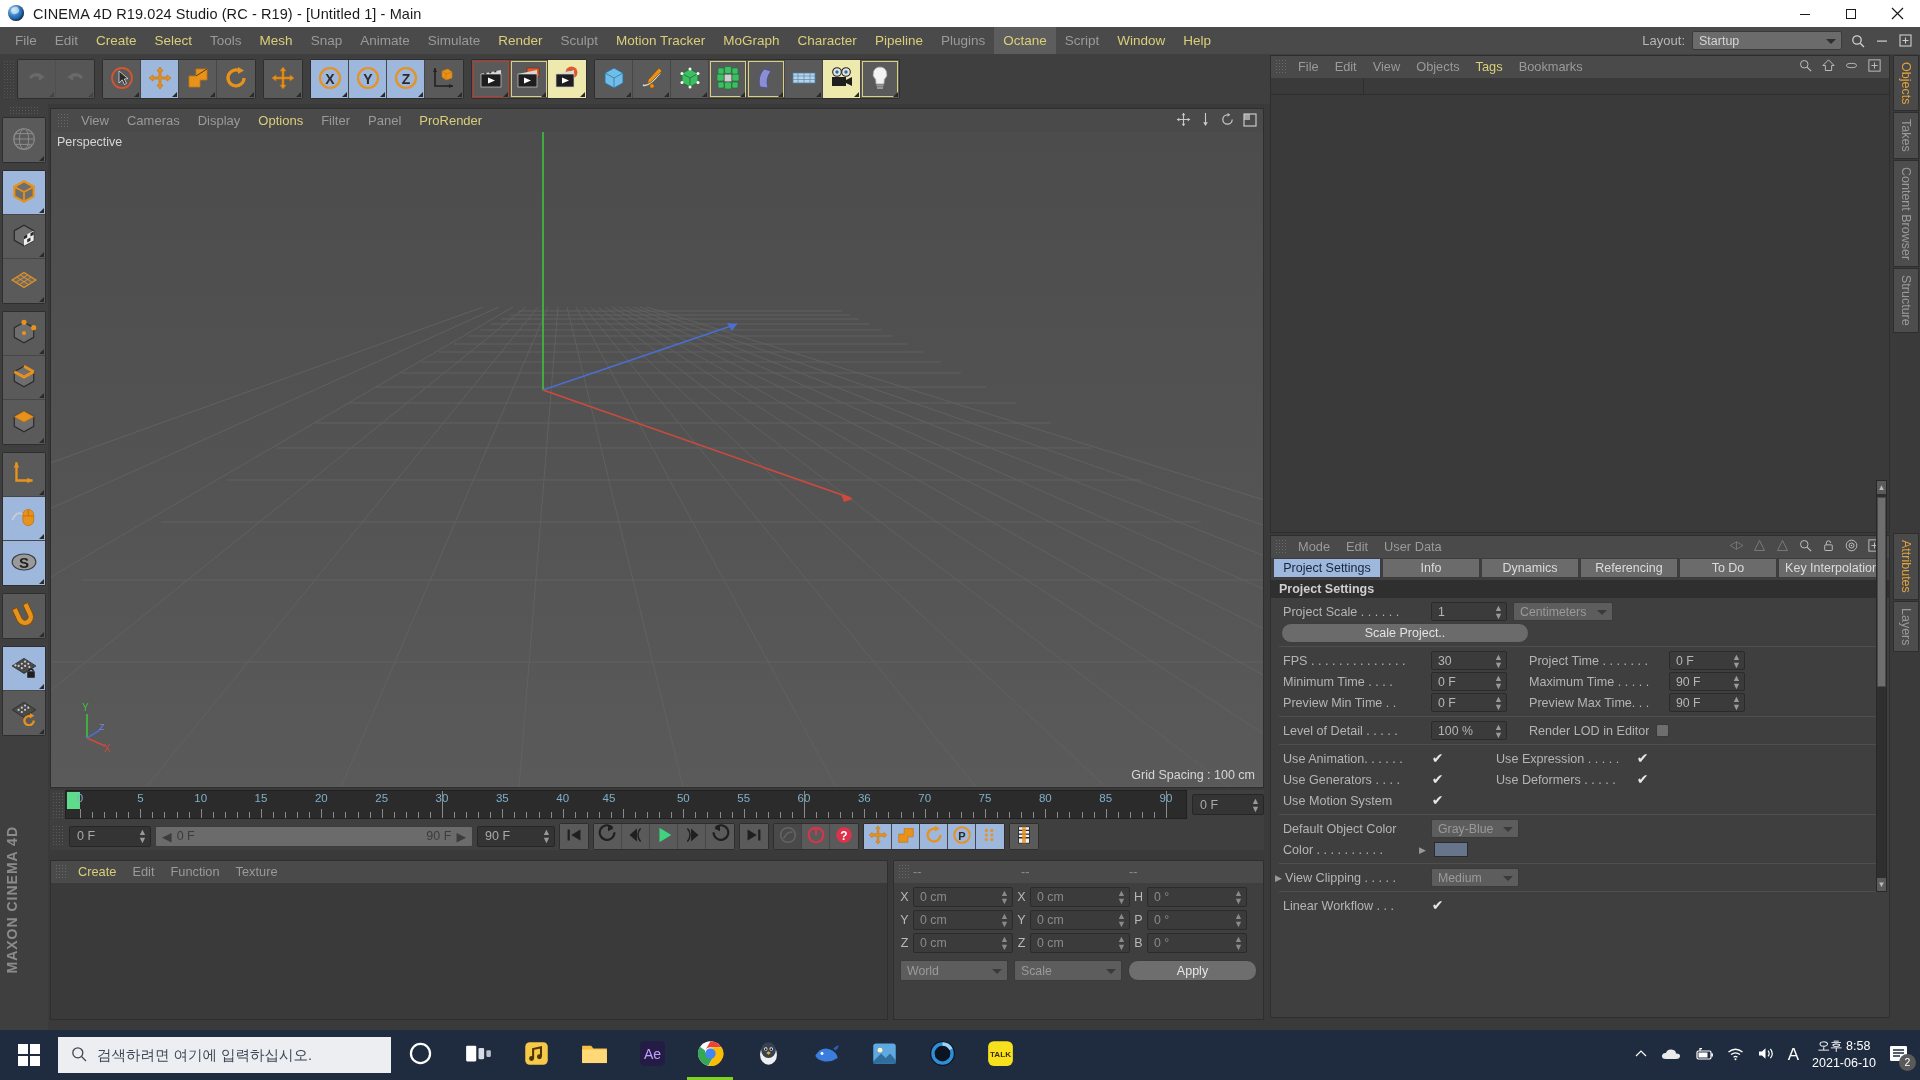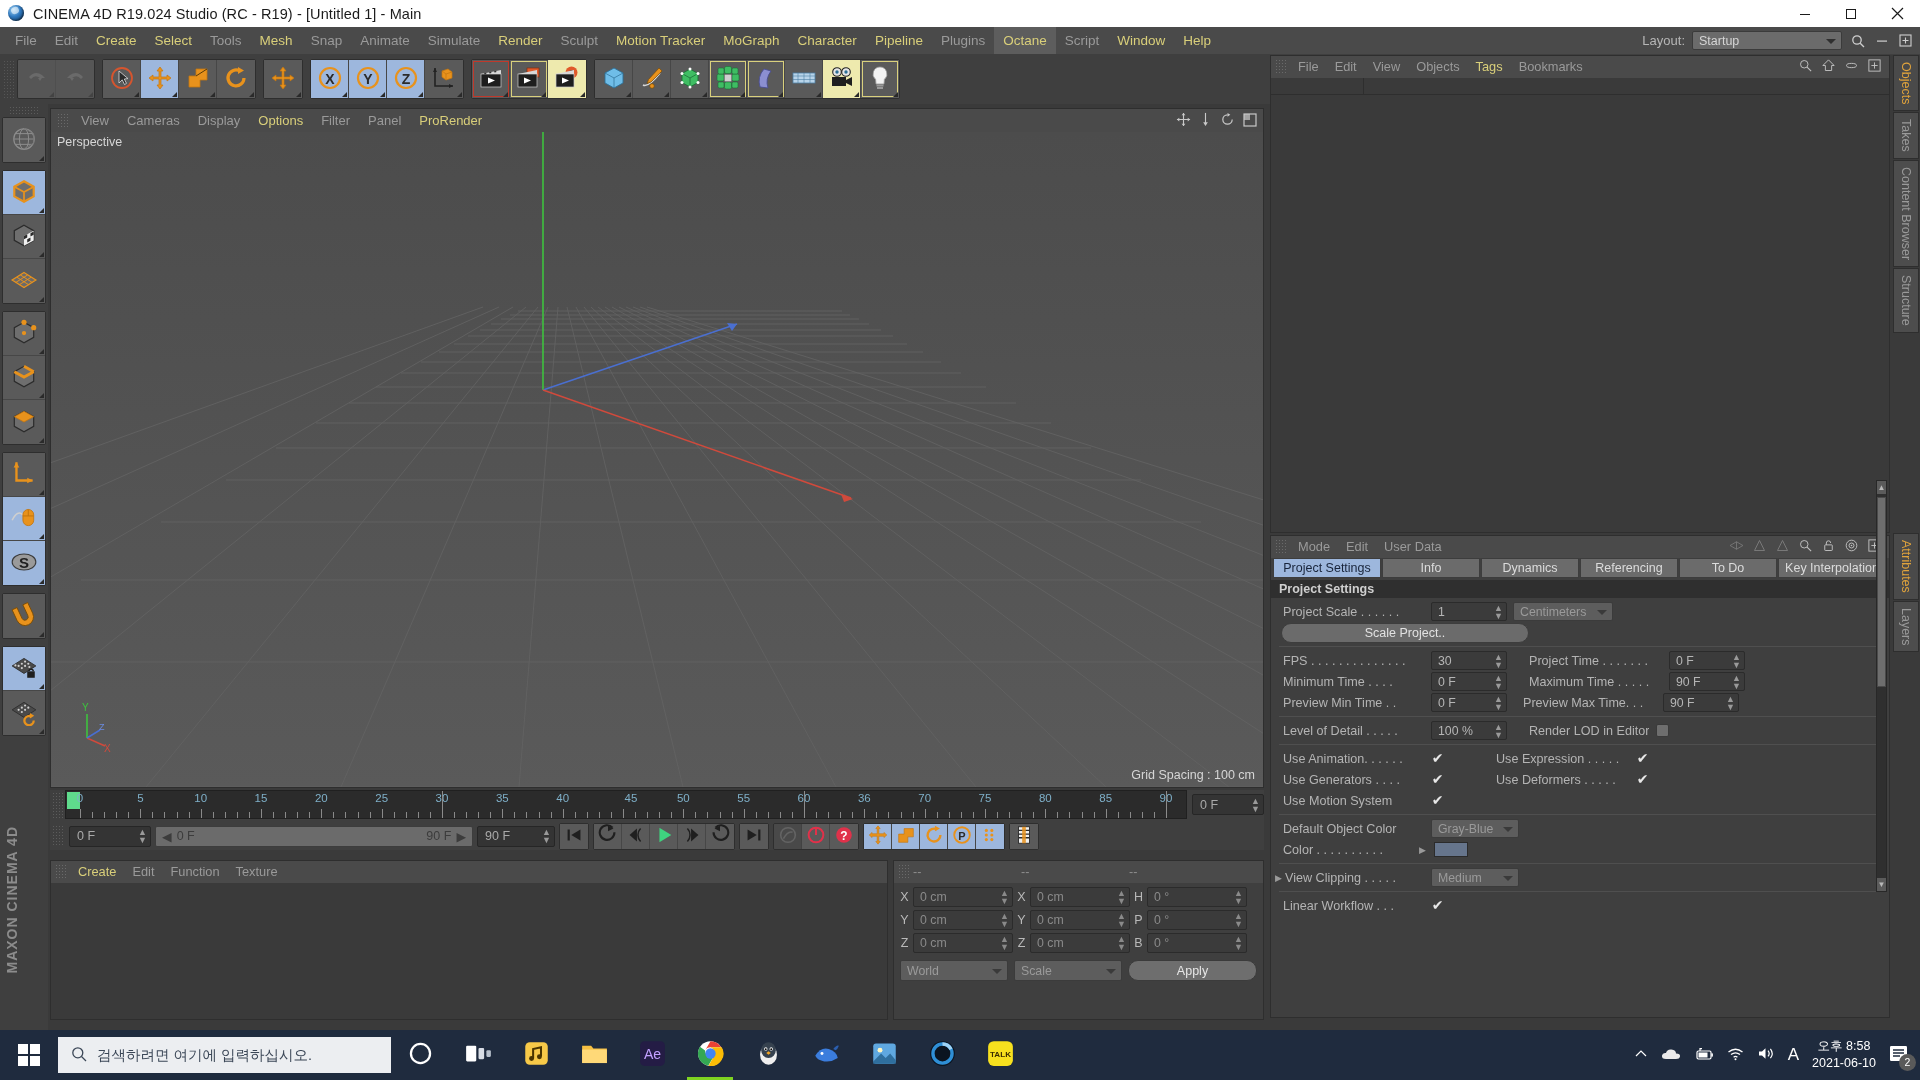--- a/index.html
+++ b/index.html
@@ -762,21 +762,21 @@
         <div class="tl-greenmark"></div>
       <div class="tl-num" style="left: 14px;">0</div>
           <div class="tl-num" style="left: 74.3333px;">5</div>
           <div class="tl-num" style="left: 134.667px; text-align: center;">10</div>
           <div class="tl-num" style="left: 195px;">15</div>
           <div class="tl-num" style="left: 255.333px;">20</div>
           <div class="tl-num" style="left: 315.667px;">25</div>
           <div class="tl-num" style="left: 376px;">30</div>
           <div class="tl-num" style="left: 436.333px;">35</div>
           <div class="tl-num" style="left: 496.667px;">40</div>
-          <div class="tl-num" style="left: 565px;">45</div>
+          <div class="tl-num" style="left: 543px;">45</div>
           <div class="tl-num" style="left: 617.333px;">50</div>
           <div class="tl-num" style="left: 677.667px;">55</div>
           <div class="tl-num" style="left: 738px;">60</div>
           <div class="tl-num" style="left: 798.333px;">36</div>
           <div class="tl-num" style="left: 858.667px;">70</div>
           <div class="tl-num" style="left: 919px;">75</div>
           <div class="tl-num" style="left: 979.333px;">80</div>
           <div class="tl-num" style="left: 1039.67px;">85</div>
           <div class="tl-num" style="left: 1100px;">90</div>
           <div class="tl-tick" style="left: 14px; height: 9px;"></div>
@@ -1227,21 +1227,21 @@
           <span class="spin">▲<br>▼</span>
         </div>
       </div>
 
       <div class="prow">
         <span class="plabel" style="width:148px">Preview Min Time . .</span>
         <div class="pfield" style="width:76px">
           <span>0 F</span>
           <span class="spin">▲<br>▼</span>
         </div>
-        <span class="plabel" style="width:140px;margin-left:16px">Preview Max Time. . .</span>
+        <span class="plabel" style="width:140px;margin-left:22px">Preview Max Time. . .</span>
         <div class="pfield" style="width:76px">
           <span>90 F</span>
           <span class="spin">▲<br>▼</span>
         </div>
       </div>
 
       <div class="hsep"></div>
 
       <div class="prow">
         <span class="plabel" style="width:148px">Level of Detail . . . . .</span>

